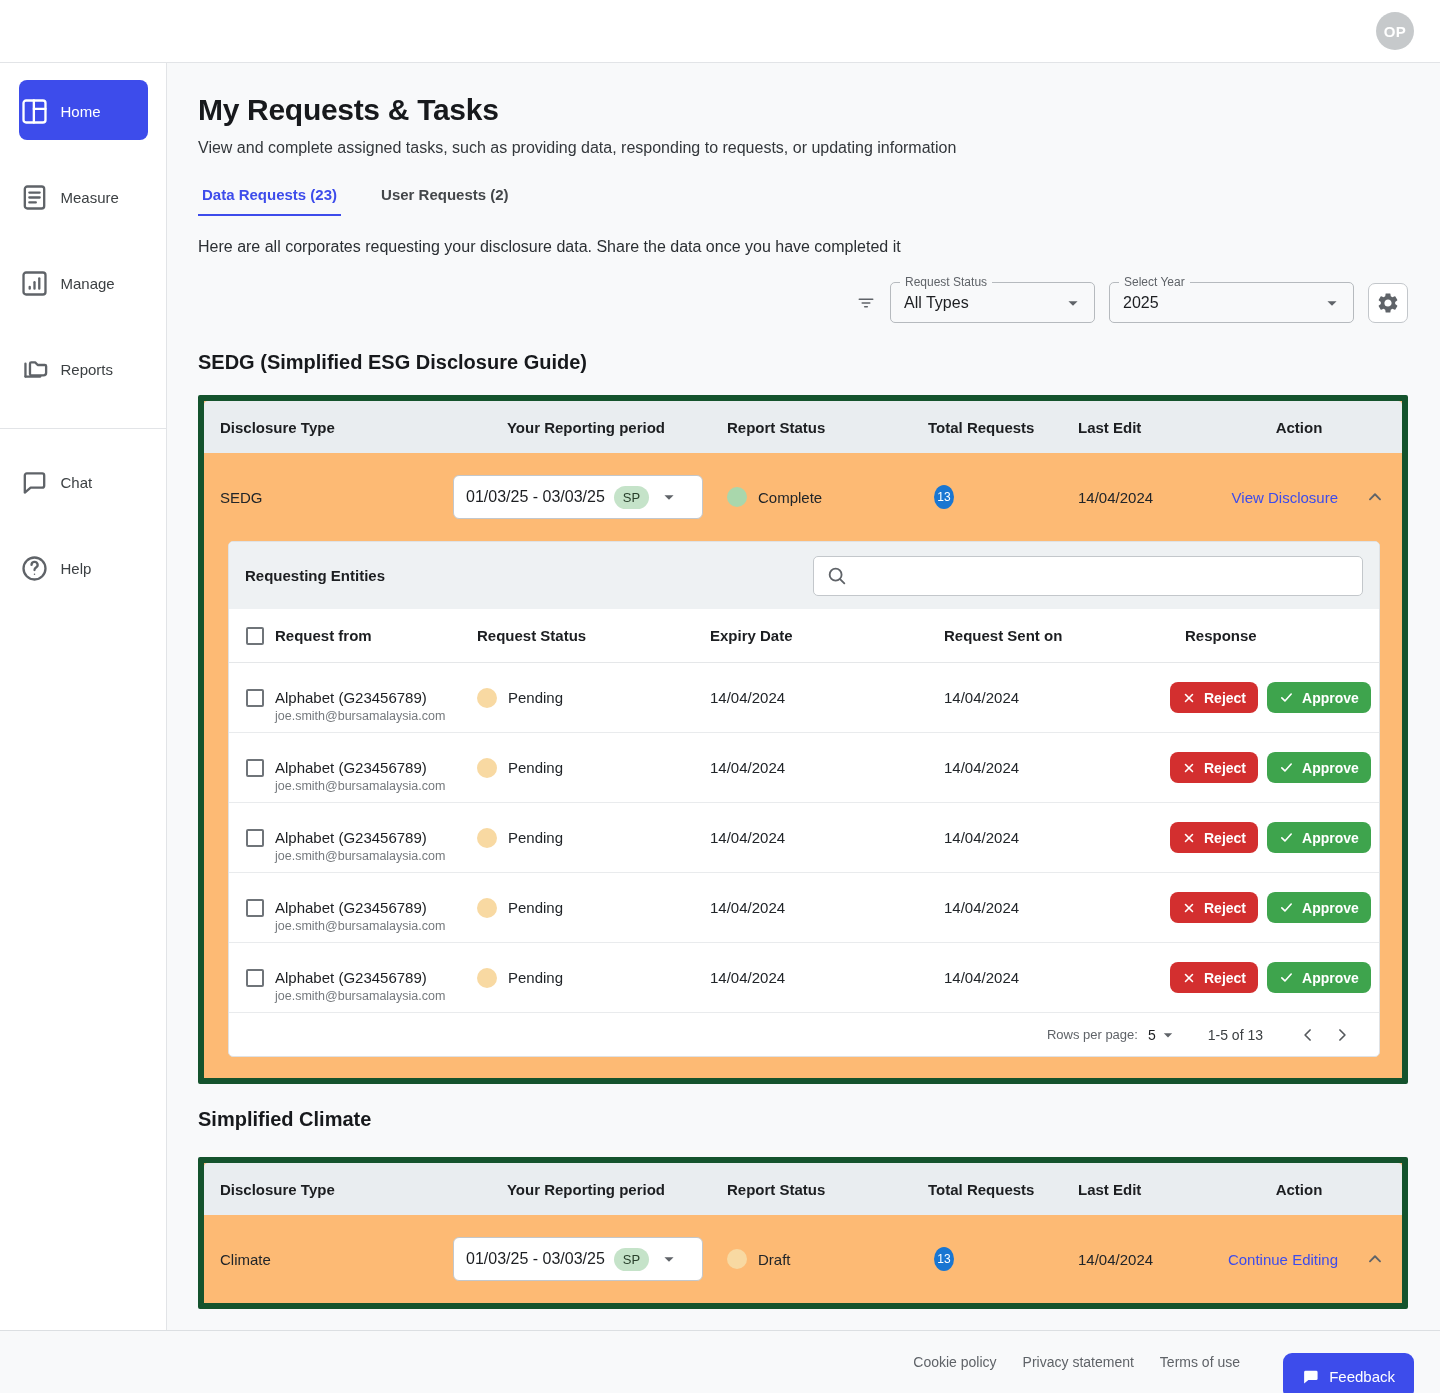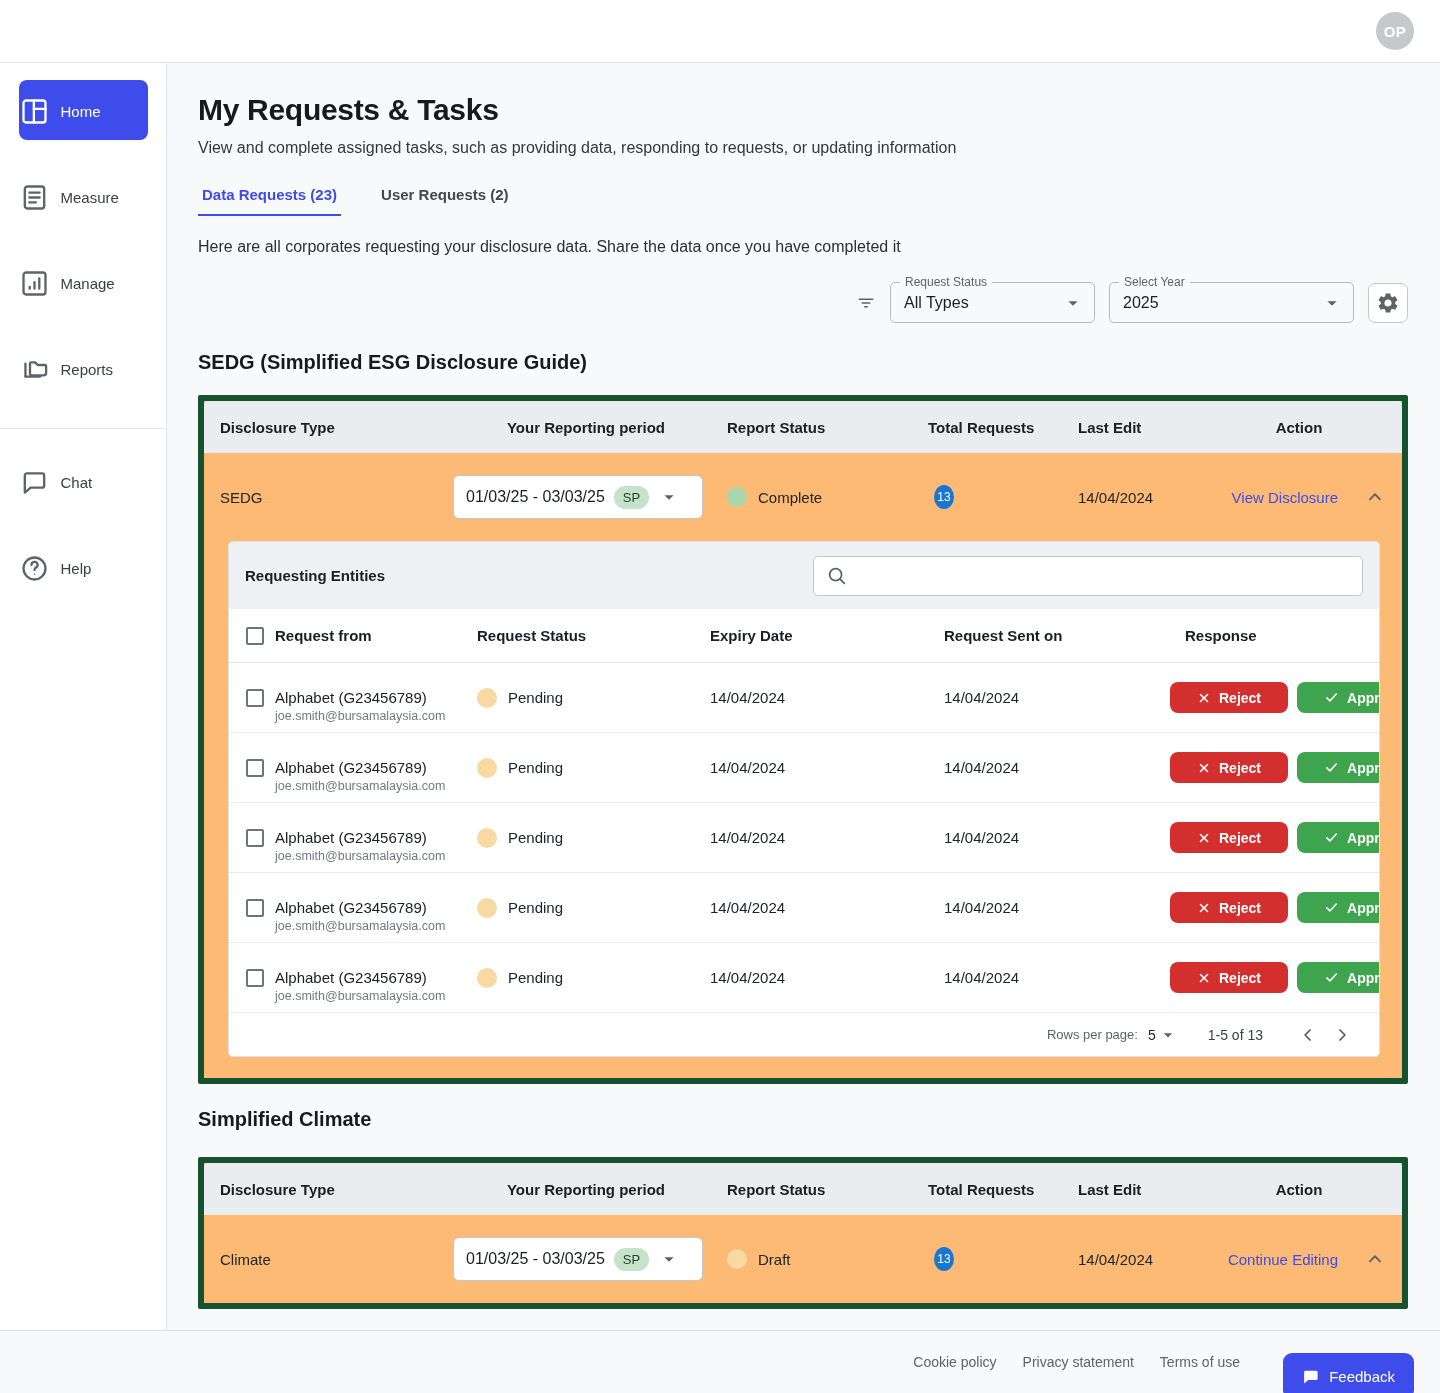--- a/index.html
+++ b/index.html
@@ -98,21 +98,21 @@
   .erow { height:70px; border-bottom:1px solid #e9ebed; font-size:15px; }
   .checkbox-cell { display:flex; justify-content:flex-end; padding-right:11px; }
   .checkbox { width:18px; height:18px; border:2px solid #6f7479; border-radius:2px; background:#fff;
     display:inline-block; cursor:pointer; }
   .ename { font-size:15px; color:#1c1e21;margin-top:16px; }
   .eemail { font-size:12.5px; color:#75797d; margin-top:3px; }
   .ecell-status { display:flex; align-items:center; }
   .response-cell { display:flex; align-items:center; justify-content:flex-end; gap:9px; padding-right:43px; }
   .eh-response { padding-left:15px; }
   .btn { display:inline-flex; align-items:center; gap:8px; border:none; border-radius:8px; height:31px;
-    padding:0 27px; font-size:14px; font-weight:600; color:#fff; cursor:pointer;
+    padding:0 12px; font-size:14px; font-weight:600; color:#fff; cursor:pointer;
     font-family:"Liberation Sans", sans-serif;justify-content:flex-end; }
   .btn svg { display:block; }
   .btn-reject { background:#d32f2f; }
   .btn-approve { background:#3ea44d; }
 
   .pager { height:43px; display:flex; align-items:center; justify-content:flex-end; gap:0;
     font-size:13px; color:#5f6368; padding-right:20px; }
   .rpp-label { margin-right:10px; }
   .rpp-value { font-size:14px; color:#1c1e21; margin-right:2px; }
   .pager .caret { width:20px; height:20px; }

